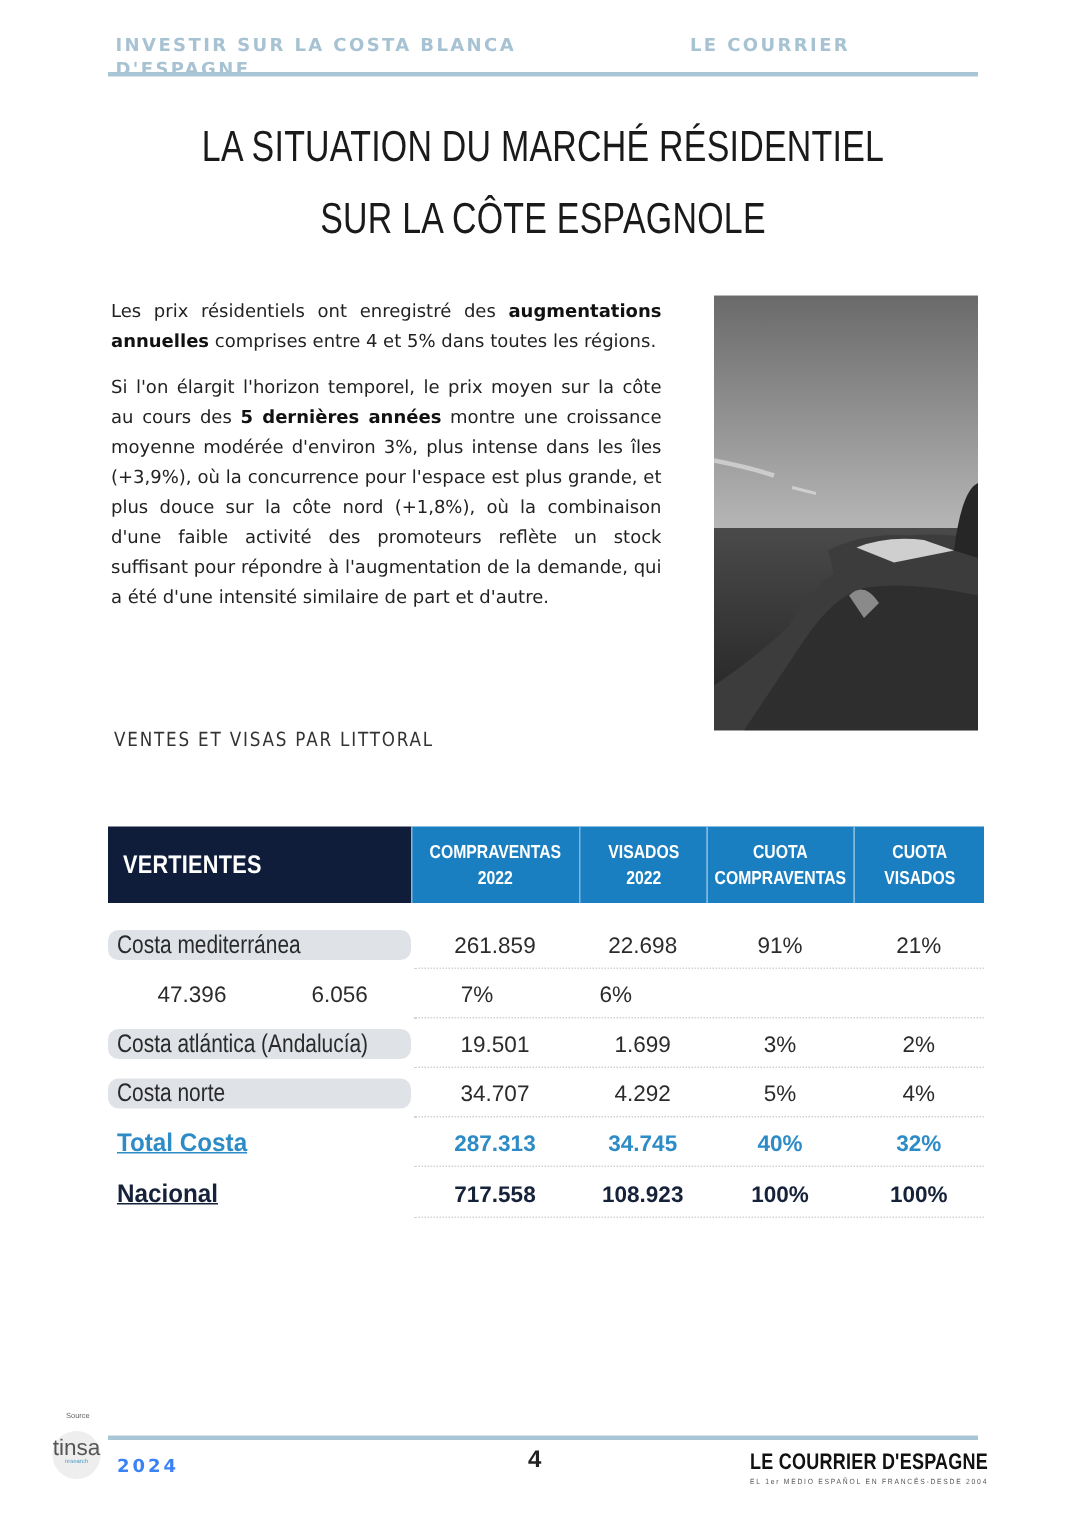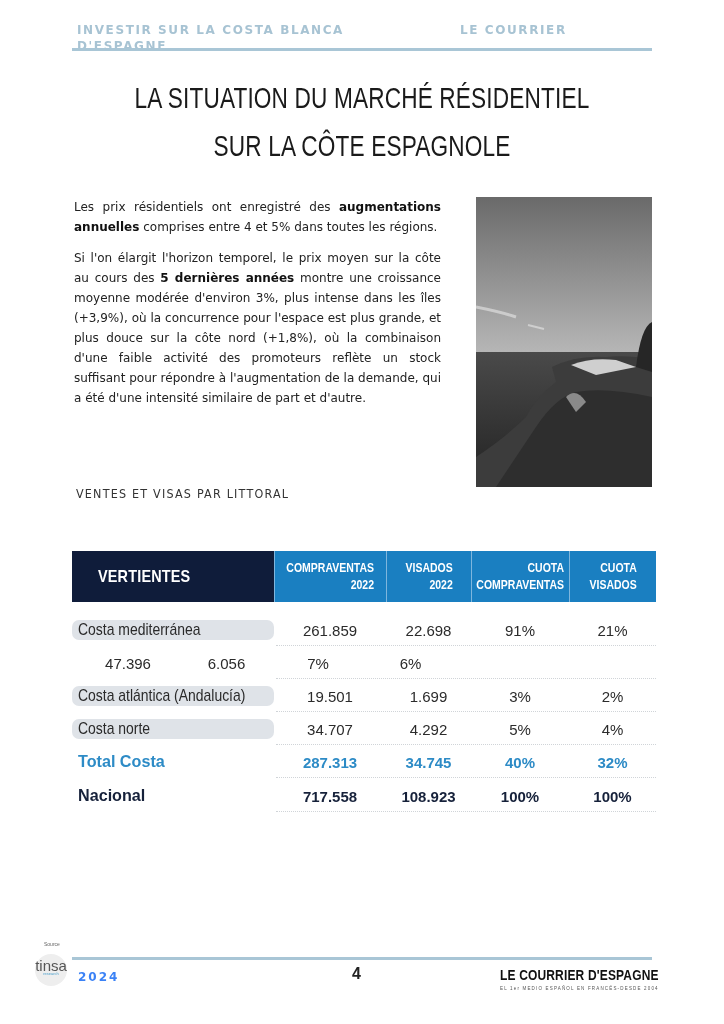--- a/index.html
+++ b/index.html
@@ -34,38 +34,38 @@
   }
 
   .section-title {
     position: absolute; left: 76px; top: 486px; font-family: "DejaVu Sans", sans-serif; font-size: 13px;
     letter-spacing: 1.4px; color: #333; transform: scaleX(0.86); transform-origin: left top;
   }
 
   .tbl-head { position: absolute; left: 72px; top: 551px; width: 584px; height: 51px; display: flex; }
   .th-main {
     width: 202px; background: #0f1c3a; color: #fff; font-weight: bold; font-size: 17px;
-    display: flex; align-items: center; padding-left: 26px; box-sizing: border-box; letter-spacing: 0.2px;
+    display: flex; align-items: center; padding-left: 10px; box-sizing: border-box; letter-spacing: 0.2px;
   }
   .th-main span { display: inline-block; transform: scaleX(0.85); transform-origin: left center; }
   .th {
     background: #1a7fc1; color: #fff; font-weight: bold; font-size: 12.5px; line-height: 17px;
-    display: flex; align-items: center; justify-content: center; text-align: right;
+    display: flex; align-items: center; justify-content: center; text-align: center;
     border-left: 1px solid #7fb6dd; box-sizing: border-box;
   }
   .th span { display: inline-block; transform: scaleX(0.84); white-space: pre-line; }
   .c1 { width: 112px; } .c2 { width: 85px; } .c3 { width: 98px; } .c4 { width: 87px; }
 
   .row { position: absolute; left: 72px; width: 584px; height: 30px; display: flex; align-items: center; }
   .row .label {
     width: 202px; height: 20px; background: #dfe3e8; border-radius: 7px; box-sizing: border-box;
     padding-left: 6px; display: flex; align-items: center; font-size: 17px; color: #2a2a2a;
   }
   .row .label span { display: inline-block; transform: scaleX(0.82); transform-origin: left center; white-space: nowrap; }
-  .row .label.plain { background: transparent; font-weight: bold; padding-left: 6px; }
+  .row .label.plain { background: transparent; font-weight: bold; padding-left: 6px; text-decoration: underline; }
   .row .label.plain span { transform: scaleX(0.95); }
   .cell { text-align: center; font-size: 15px; color: #2b2b2b; }
   .row.total .cell, .row.total .label { color: #2d8bc6; font-weight: bold; }
   .row.nat .cell, .row.nat .label { color: #16213a; font-weight: bold; }
   .sep { position: absolute; left: 276px; width: 380px; height: 0; border-top: 1px dotted #d0d4d8; }
 
   .ftr-line { position: absolute; left: 72px; top: 957px; width: 580px; height: 3px; background: #a9c6d6; }
   .source { position: absolute; left: 44px; top: 941px; font-size: 5px; color: #666; }
   .tinsa {
     position: absolute; left: 35px; top: 954px; width: 32px; height: 32px; border-radius: 50%;

